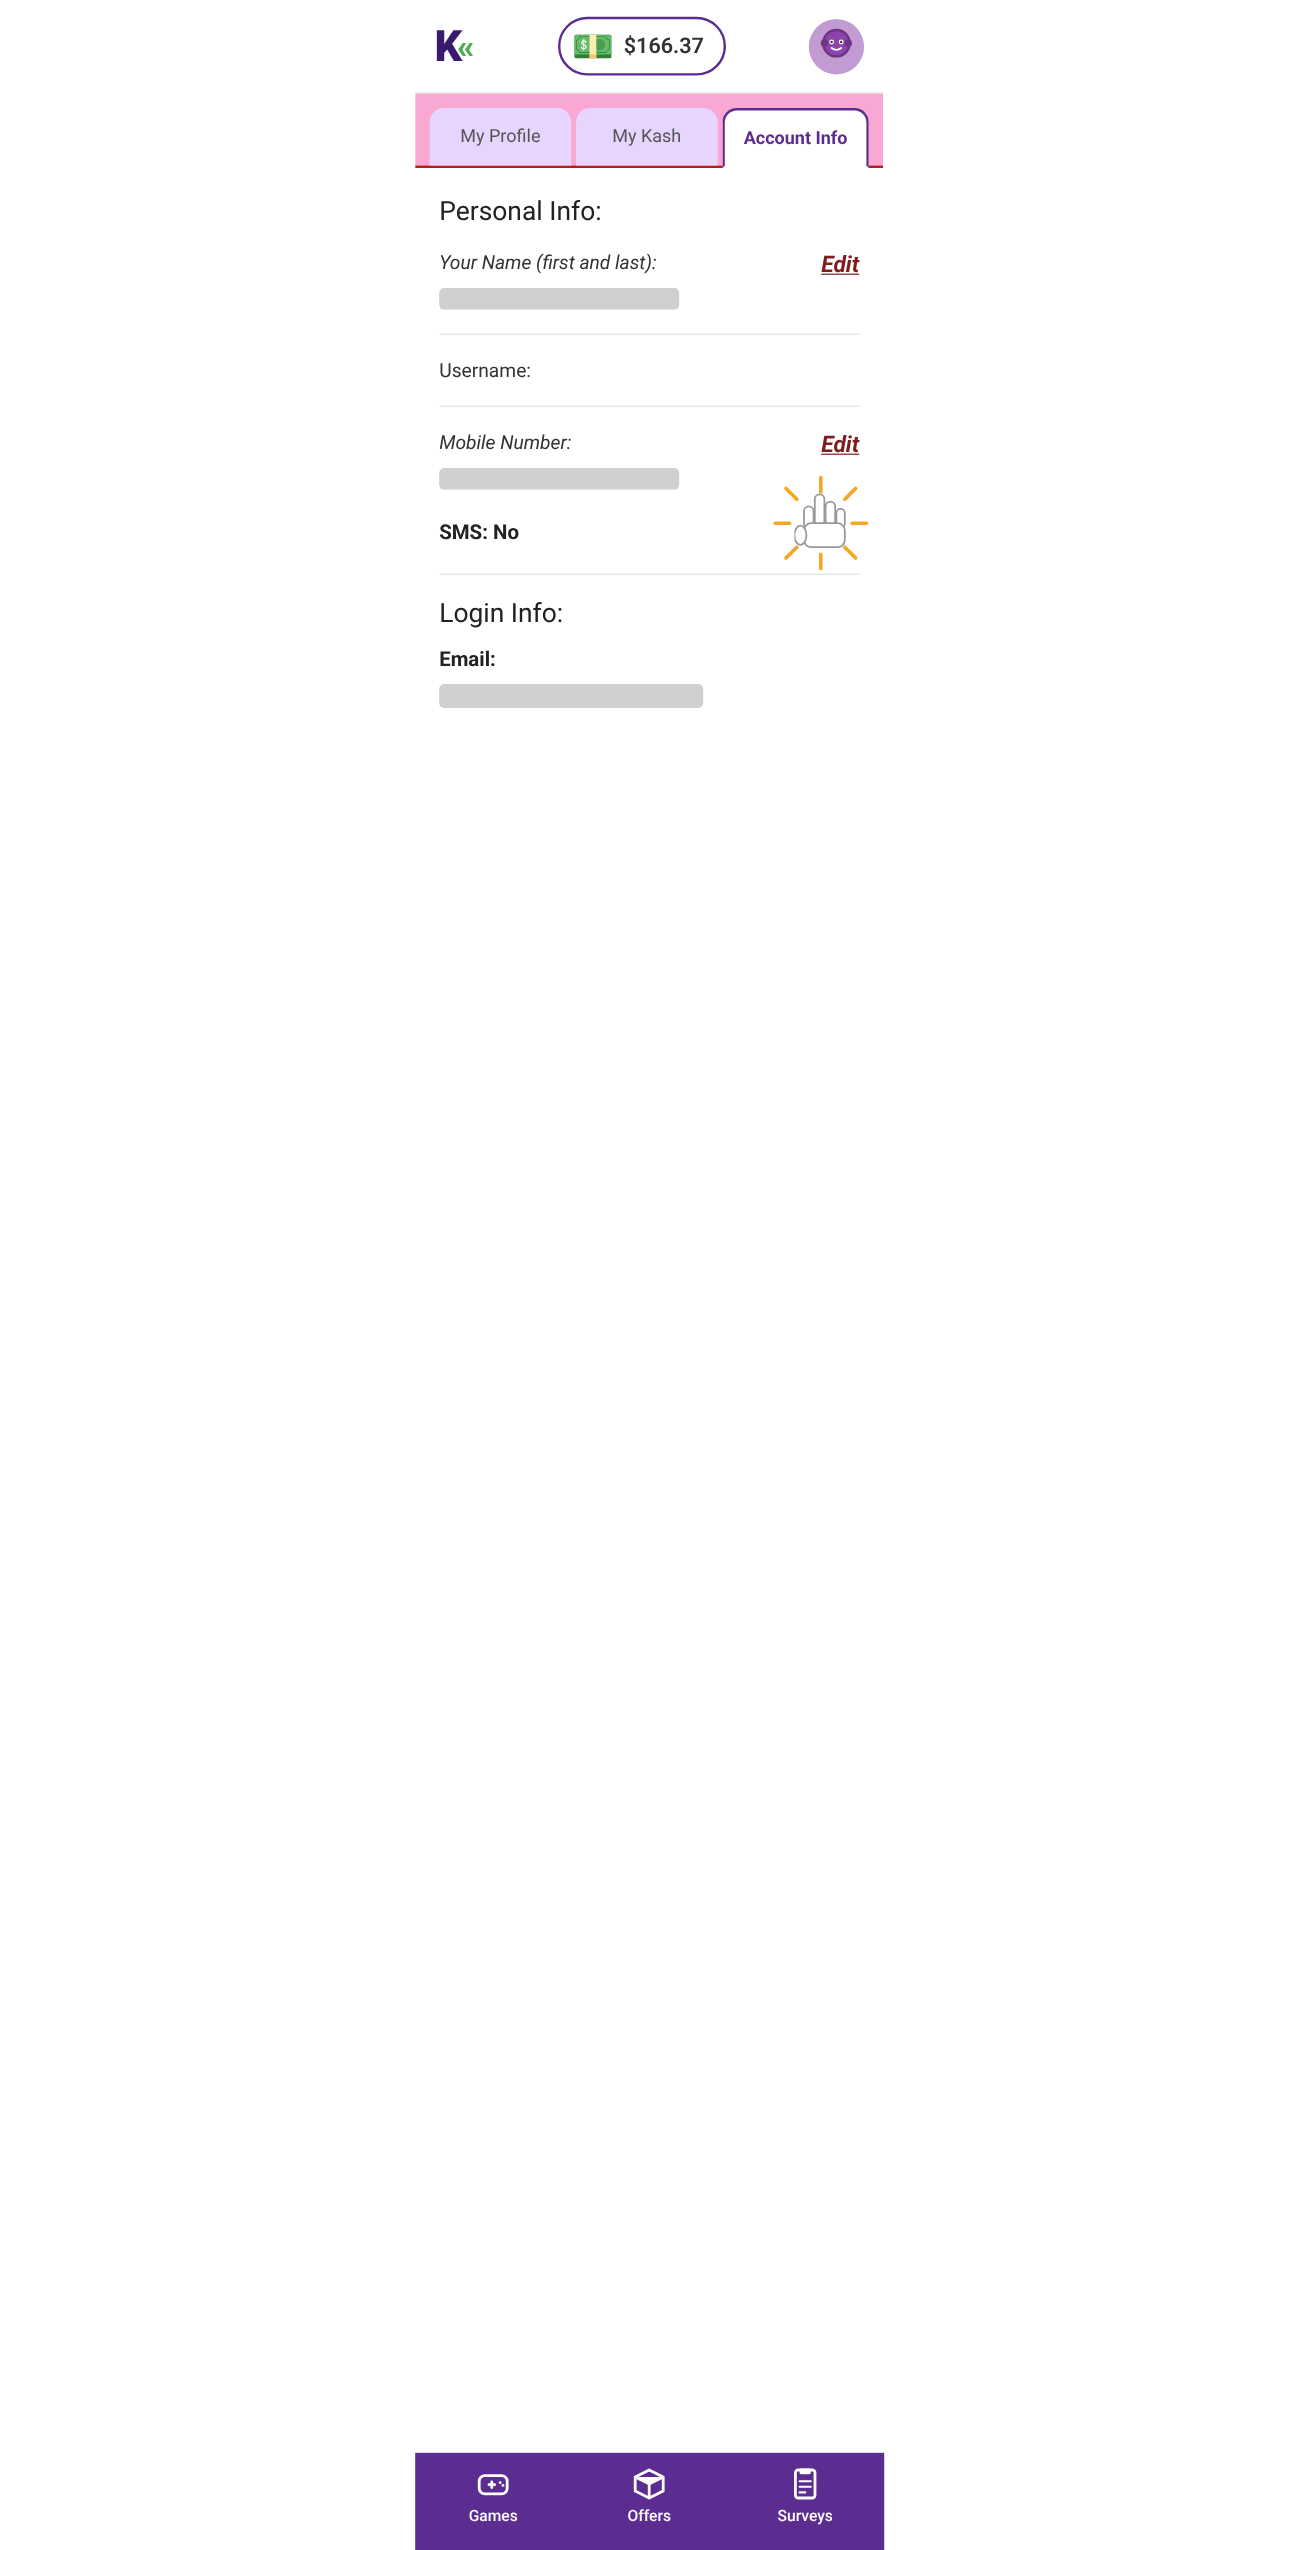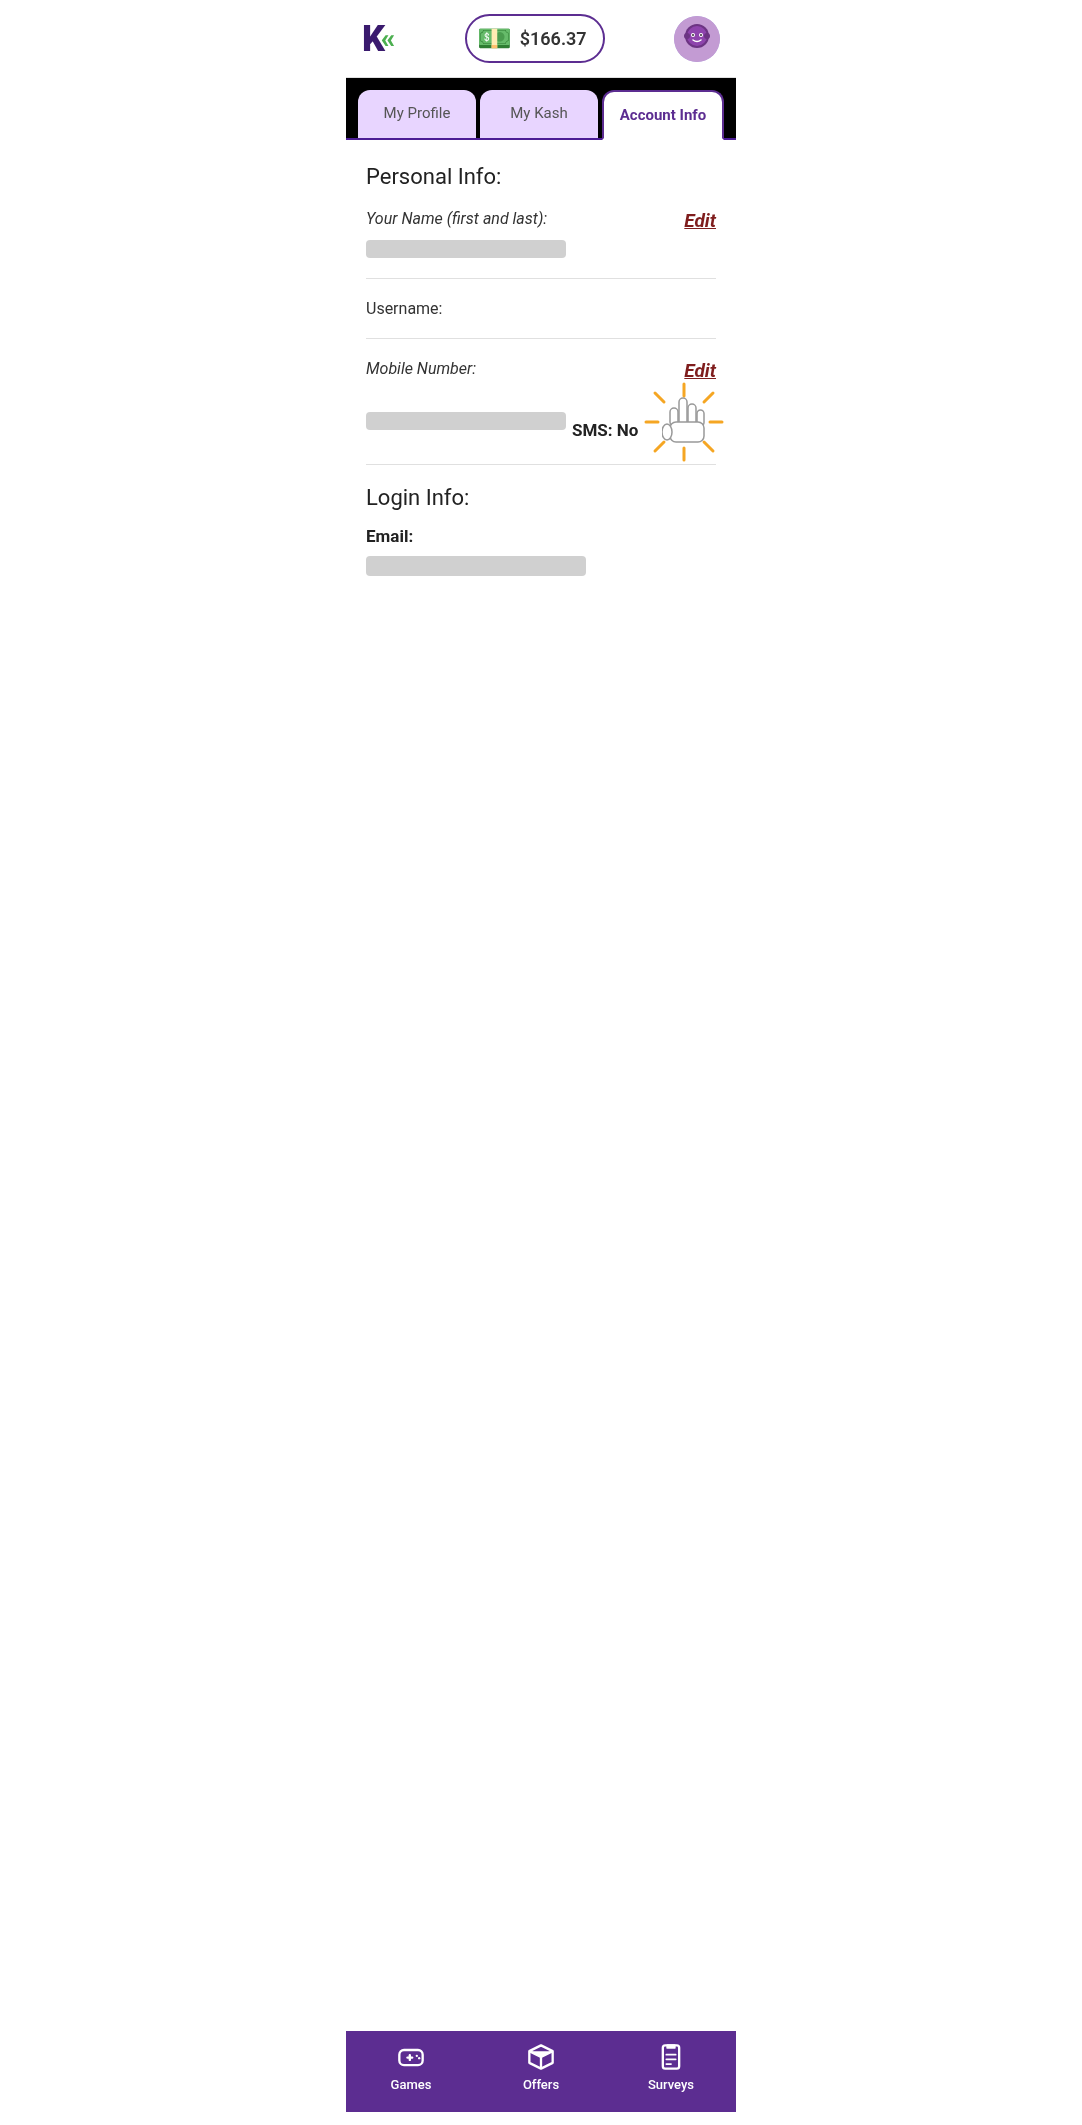--- a/index.html
+++ b/index.html
@@ -64,24 +64,24 @@
       background: #b39ddb;
       display: flex;
       align-items: center;
       justify-content: center;
       overflow: hidden;
     }
 
     
     .tabs {
       display: flex;
-      background: #000000;
+      background: #f9a8d4;
       padding: 12px 12px 0 12px;
       gap: 4px;
-      border-bottom: 2px solid #4c1d95;
+      border-bottom: 2px solid #b91c1c;
     }
     .tab {
       flex: 1;
       text-align: center;
       padding: 14px 8px;
       border-radius: 12px 12px 0 0;
       font-size: 15px;
       color: #555;
       cursor: pointer;
       background: #e8d5ff;
@@ -193,21 +193,21 @@
       font-size: 17px;
       font-weight: 700;
       color: #222;
       margin-top: 8px;
       margin-bottom: 4px;
     }
 
     
     .bottom-nav {
       position: fixed;
-      bottom: 13px;
+      bottom: 0;
       left: 50%;
       transform: translateX(-50%);
       width: 390px;
       background: #5c2d91;
       display: flex;
       justify-content: space-around;
       padding: 12px 0 20px 0;
     }
 
     .nav-item {
@@ -318,21 +318,21 @@
 
   <div class="divider"></div>
 
   <div class="field-group mobile-section">
     <div class="field-label-row">
       <span class="field-label">Mobile Number:</span>
       <span class="edit-link">Edit</span>
     </div>
 
     <div style="display:flex; align-items:flex-end; justify-content:space-between;">
-      <div style="display:flex; flex-direction:row; gap:6px;">
+      <div style="display:flex; flex-direction:column; gap:6px;">
         <div class="field-value-blur wide"></div>
         <div class="sms-status">SMS: No</div>
       </div>
 
       <div style="position:relative; width:64px; height:64px; display:flex; align-items:center; justify-content:center; margin-bottom:-10px;">
 
         <svg width="80" height="80" viewBox="0 0 80 80" style="position:absolute;top:-8px;left:-8px;">
 
           <line x1="40" y1="2" x2="40" y2="14" stroke="#f5a623" stroke-width="3" stroke-linecap="round"></line>
           <line x1="40" y1="66" x2="40" y2="78" stroke="#f5a623" stroke-width="3" stroke-linecap="round"></line>

